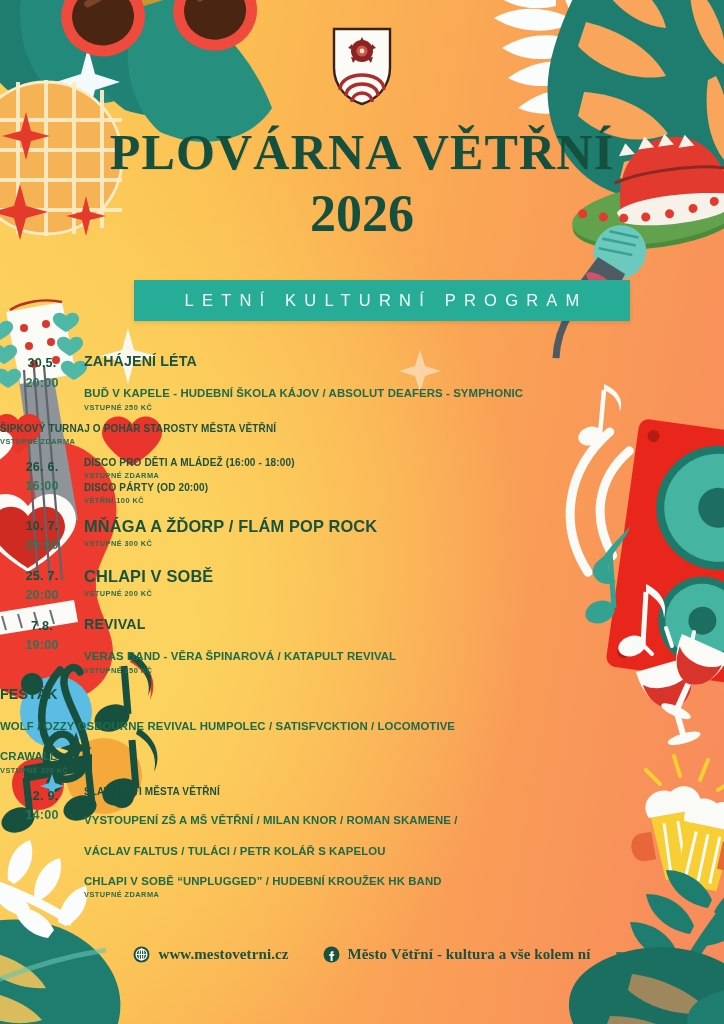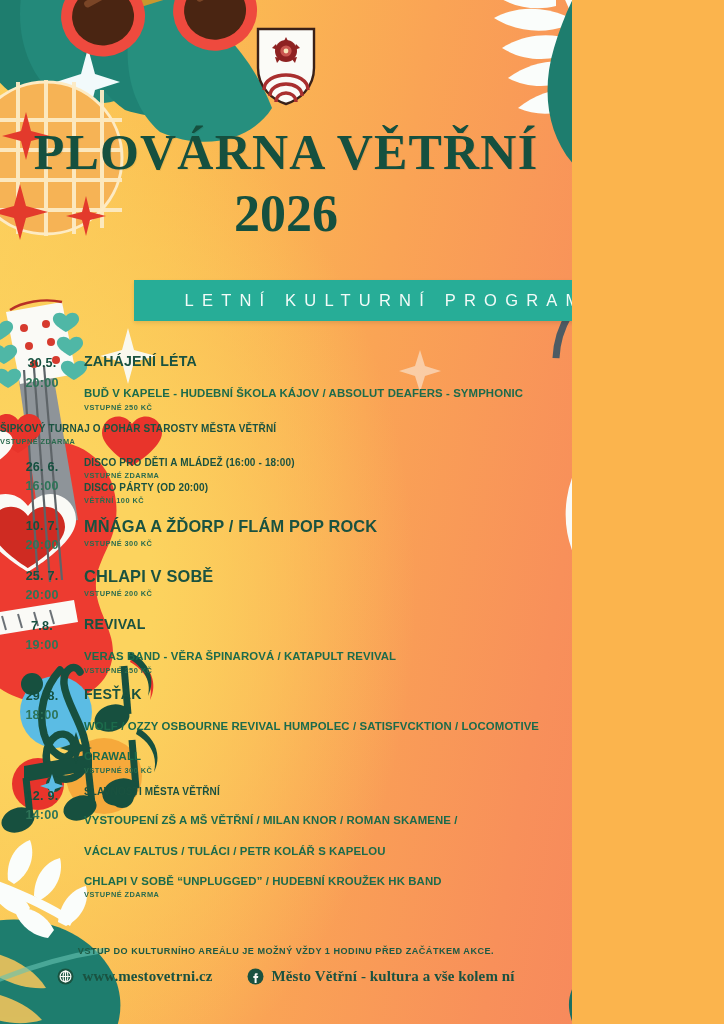--- a/index.html
+++ b/index.html
@@ -3,21 +3,21 @@
 <meta charset="utf-8">
 <title>Plovárna Větřní 2026</title>
 <style>
   html,body{margin:0;padding:0;}
   body{
     width:724px;height:1024px;overflow:hidden;
     font-family:"Liberation Sans", sans-serif;
     background:#FBB44D;
   }
   .poster{
-    position:relative;width:572px;height:1024px;overflow:hidden;
+    position:relative;width:724px;height:1024px;overflow:hidden;
     background:
       radial-gradient(115% 90% at 6% 58%, #FCD35E 0%, #FCD35E 18%, rgba(252,211,94,0) 58%),
       linear-gradient(100deg, #FCCE5B 0%, #FBBE52 26%, #FAA455 58%, #F8905A 88%, #F78A5C 100%);
   }
   .layer{position:absolute;inset:0;pointer-events:none;}
   .svgfull{position:absolute;inset:0;width:724px;height:1024px;}
 
   
   .crest-wrap{position:absolute;left:50%;top:26px;transform:translateX(-50%);width:62px;height:80px;z-index:6;}
 
@@ -509,24 +509,20 @@
           <span class="ev-date">7.8.</span>
           <span class="ev-time">19:00</span>
         </div>
         <div class="ev-body">
           <div class="ev-head">REVIVAL</div>
           <div class="ev-sub">VERAS BAND - VĚRA ŠPINAROVÁ / KATAPULT REVIVAL</div>
           <div class="ev-price">VSTUPNÉ 250 KČ</div>
         </div>
       </div>
       <div class="event">
-        <div class="ev-when">
-          <span class="ev-date">29. 8.</span>
-          <span class="ev-time">18:00</span>
-        </div>
         <div class="ev-body">
           <div class="ev-head">FESŤÁK</div>
           <div class="ev-sub">WOLF /  OZZY OSBOURNE REVIVAL HUMPOLEC / SATISFVCKTION / LOCOMOTIVE</div>
           <div class="ev-sub">CRAWALL</div>
           <div class="ev-price">VSTUPNÉ 300 KČ</div>
         </div>
       </div>
       <div class="event ev-big2">
         <div class="ev-when">
           <span class="ev-date">12. 9.</span>
@@ -536,21 +532,20 @@
           <div class="ev-head">SLAVNOSTI MĚSTA VĚTŘNÍ</div>
           <div class="ev-sub">VYSTOUPENÍ ZŠ A MŠ VĚTŘNÍ / MILAN KNOR / ROMAN SKAMENE /</div>
           <div class="ev-sub">VÁCLAV FALTUS / TULÁCI / PETR KOLÁŘ S KAPELOU</div>
           <div class="ev-sub">CHLAPI V SOBĚ “UNPLUGGED” / HUDEBNÍ KROUŽEK HK BAND</div>
           <div class="ev-price">VSTUPNÉ ZDARMA</div>
         </div>
       </div>
     </div>
 
   <div class="footer">
-    <div class="foot-note">VSTUP DO KULTURNÍHO AREÁLU JE MOŽNÝ VŽDY 1 HODINU PŘED ZAČÁTKEM AKCE.</div>
     <div class="foot-links">
       <div class="flink">
         <span class="fi">
           <svg viewBox="0 0 17 17" width="17" height="17" xmlns="http://www.w3.org/2000/svg">
             <circle cx="8.5" cy="8.5" r="8" fill="#1A5240"></circle>
             <circle cx="8.5" cy="8.5" r="5.4" fill="none" stroke="#FAFAF6" stroke-width="1.2"></circle>
             <ellipse cx="8.5" cy="8.5" rx="2.4" ry="5.4" fill="none" stroke="#FAFAF6" stroke-width="1.1"></ellipse>
             <path d="M3.1,8.5 H13.9 M8.5,3.1 V13.9" stroke="#FAFAF6" stroke-width="1.1"></path>
           </svg>
         </span>

